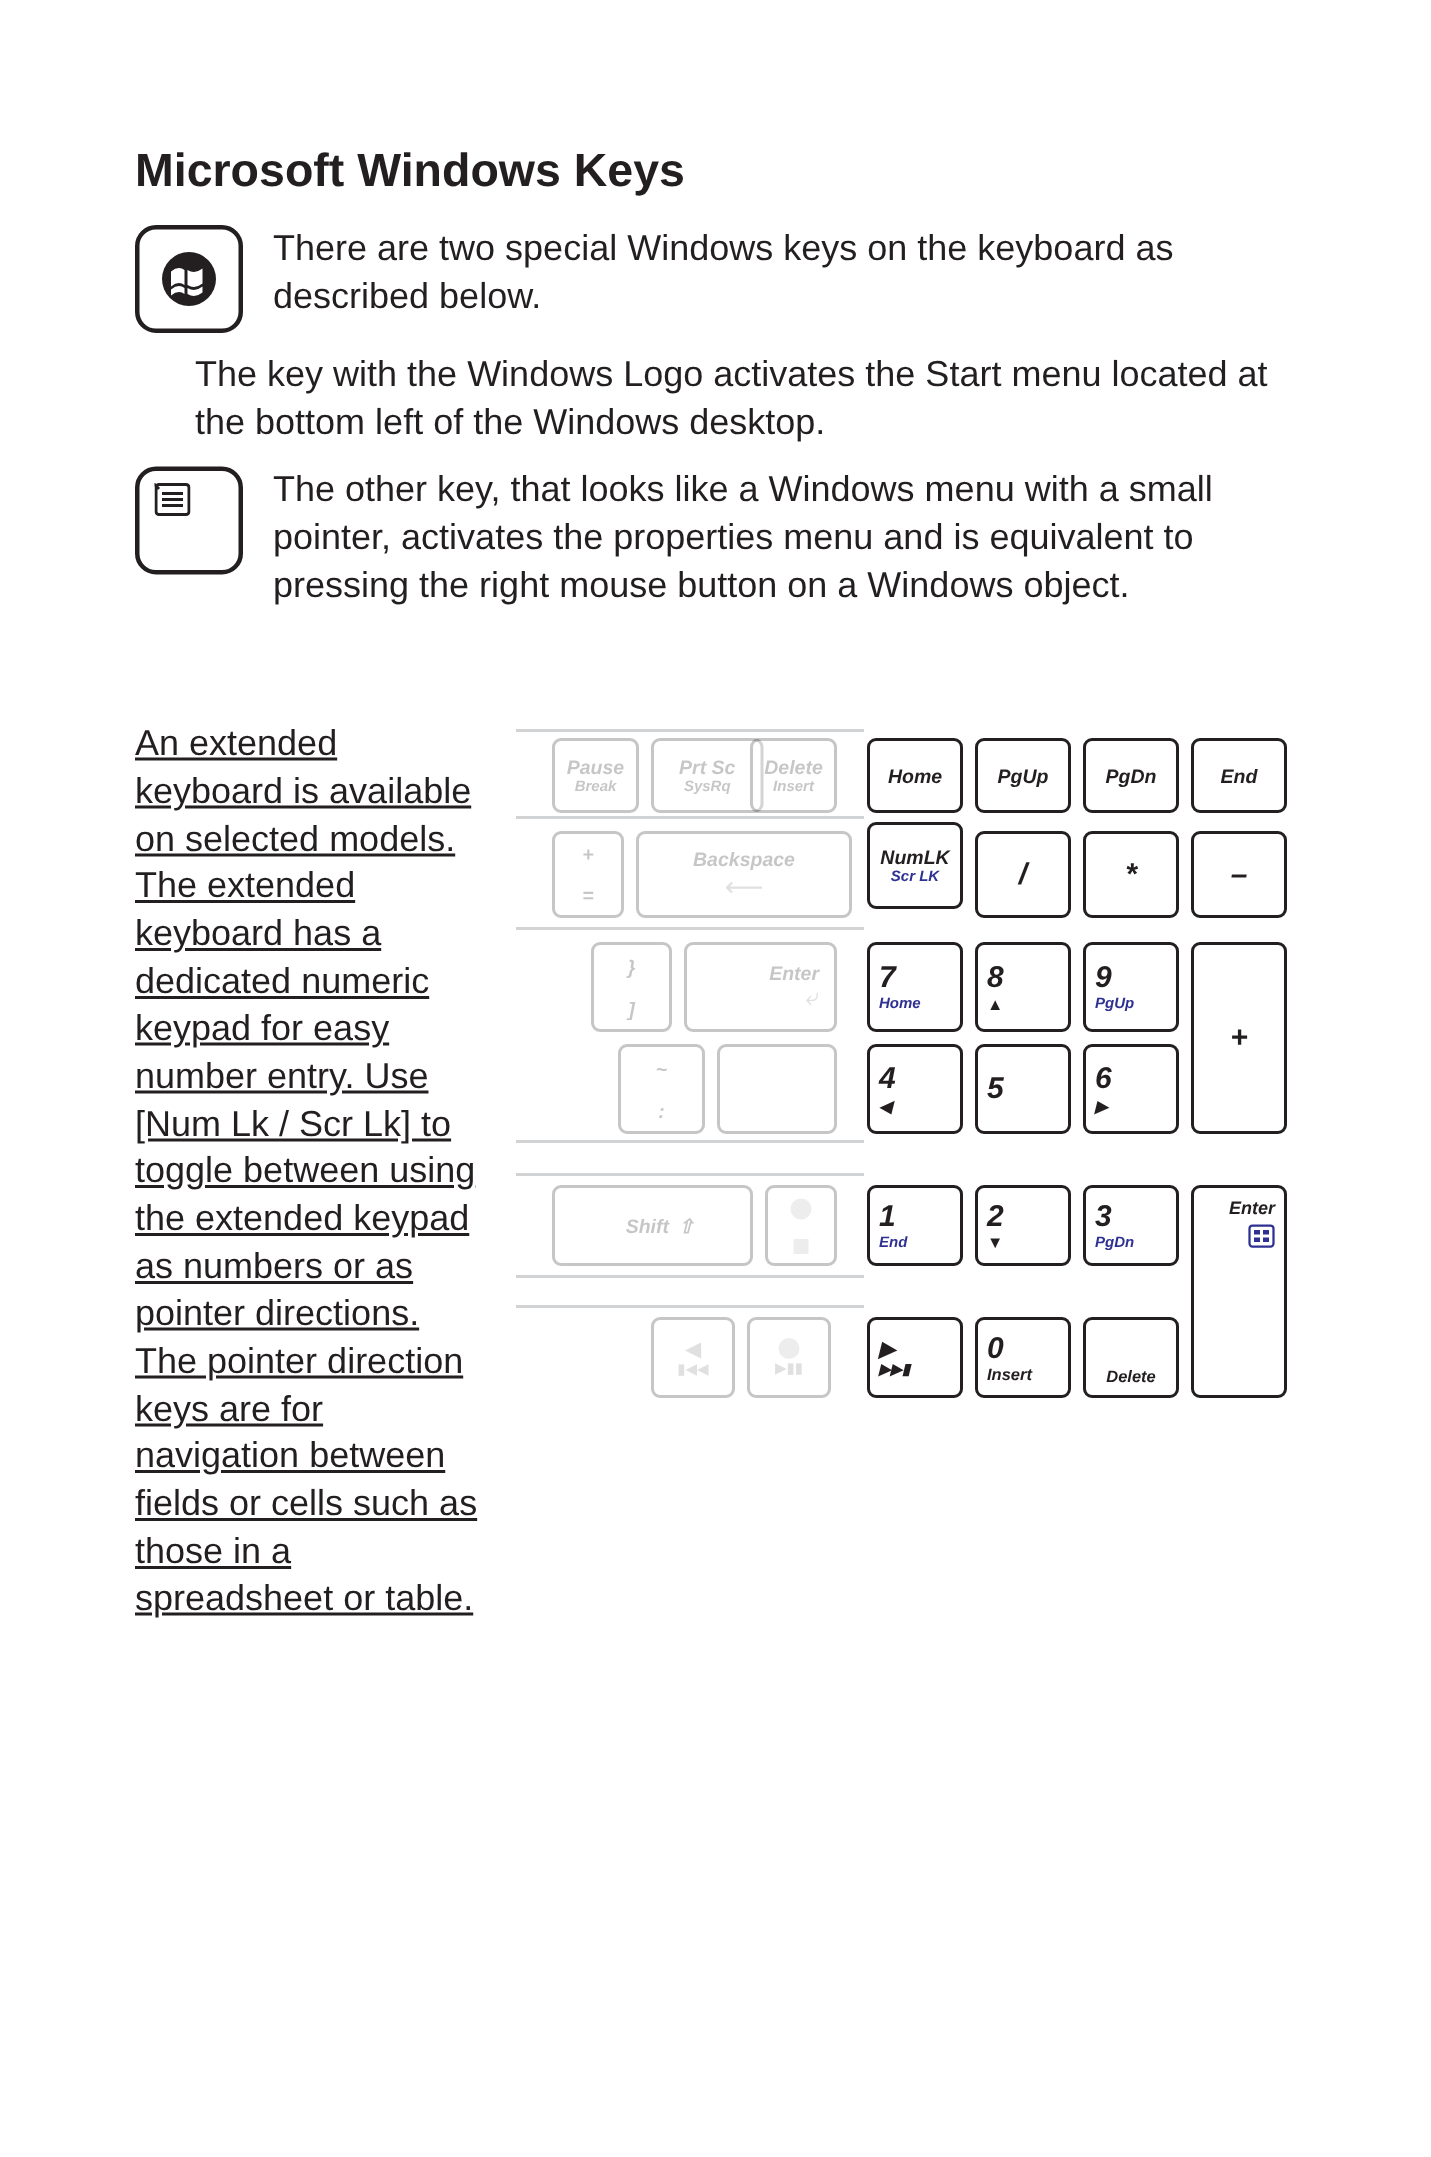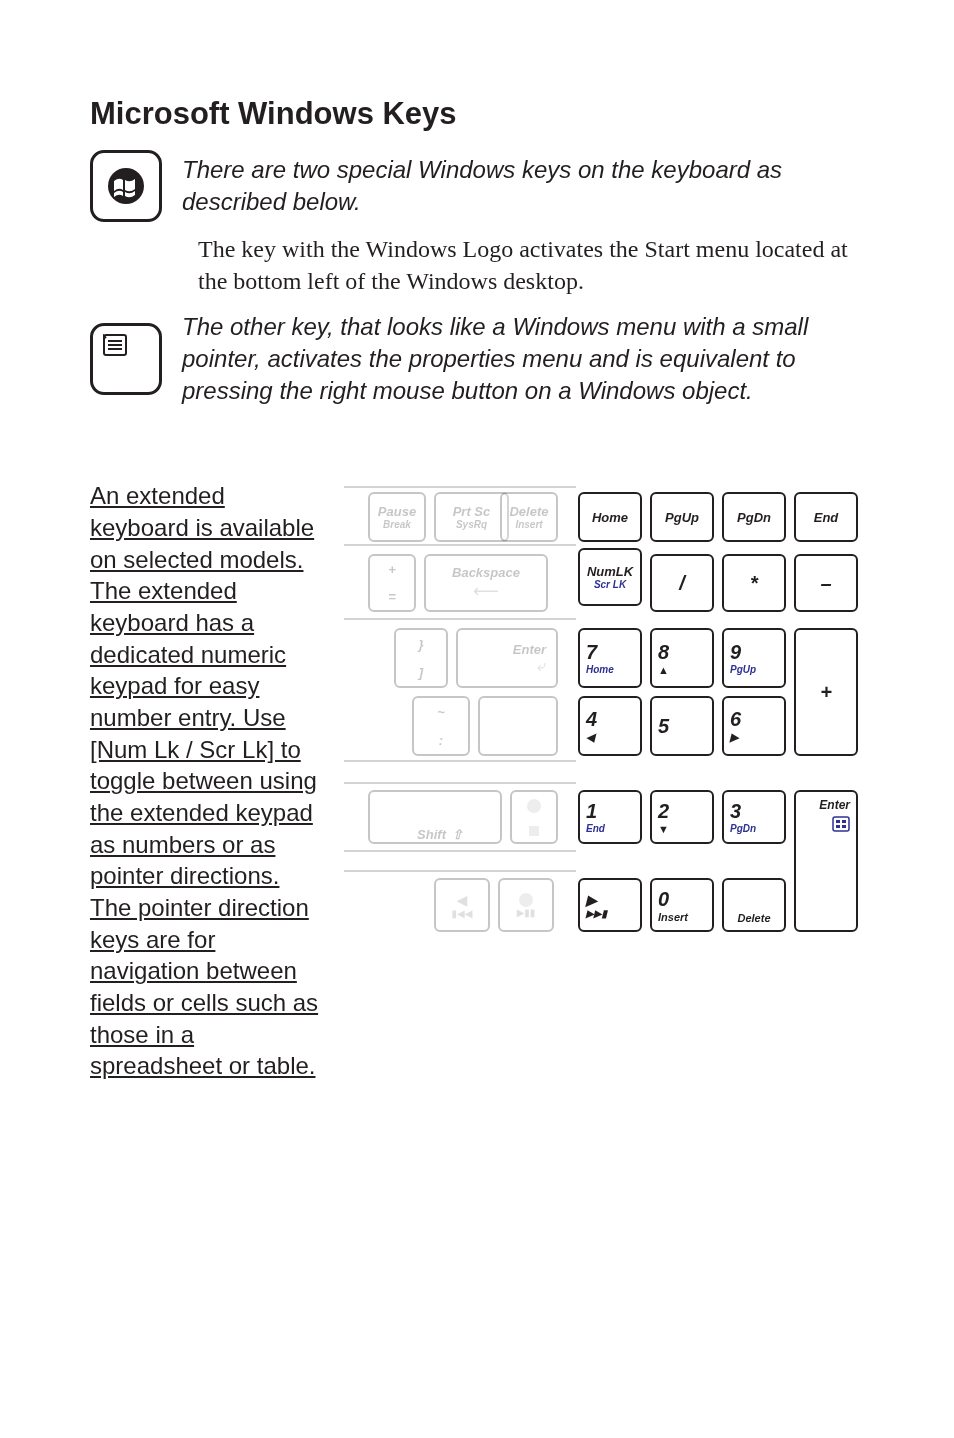--- a/index.html
+++ b/index.html
@@ -1,26 +1,26 @@
 <!DOCTYPE html>
 <html><head>
 <meta charset="utf-8">
 <style>
   * { box-sizing: border-box; margin: 0; padding: 0; }
   html, body { width: 954px; height: 1438px; font-family: "Segoe UI", "Myriad Pro", Arial, sans-serif; color: #231f20; background: #fff; }
   .page { position: relative; width: 100%; height: 100%; padding: 96px 90px 0 90px; }
 
   h2.section { font-size: 31px; font-weight: 700; margin-bottom: 18px; }
 
-  .block { display: flex; align-items: center; margin-bottom: 12px; font-style: italic; }
+  .block { display: flex; align-items: flex-start; margin-bottom: 12px; }
   .key-icon { width: 72px; height: 72px; border: 3px solid #231f20; border-radius: 14px; display: flex; align-items: center; justify-content: center; flex: 0 0 72px; margin-right: 20px; }
   .key-icon.plain { align-items: flex-start; justify-content: flex-start; padding: 8px 10px; }
 
   .body-text { font-size: 24px; line-height: 1.32; }
-  .para-indent { margin-left: 108px; font-family: Liberation Serif, serif; }
+  .para-indent { margin-left: 40px; }
   .mb14 { margin-bottom: 14px; }
 
   .ext-row { display: flex; align-items: flex-start; gap: 18px; margin-top: 2px; }
   .ext-text { flex: 1 1 auto; font-size: 24px; line-height: 1.32; text-decoration: underline; }
 
   .keypad-box { flex: 0 0 520px; }
 
   
   .footer { position: absolute; left: 90px; right: 90px; bottom: 60px; border-top: 1px solid #a7a9ac; padding-top: 10px; font-size: 16px; display: flex; justify-content: space-between; }
 
@@ -96,38 +96,38 @@
           <span class="main" style="font-size:10px">SysRq</span>
         </div>
         <div class="kp grey" style="left:156px;top:12px;width:58px;height:50px">
           <span class="main">Delete</span>
           <span class="main" style="font-size:10px">Insert</span>
         </div>
         <div class="kp grey" style="left:24px;top:74px;width:48px;height:58px;justify-content:space-around">
           <span class="main">+</span>
           <span class="main">=</span>
         </div>
-        <div class="kp grey" style="left:80px;top:74px;width:124px;height:58px">
+        <div class="kp grey" style="left:80px;top:74px;width:144px;height:58px">
           <span class="main">Backspace</span>
           <span style="font-size:18px;color:#888">⟵</span>
         </div>
         <div class="kp grey" style="left:50px;top:148px;width:54px;height:60px;justify-content:space-around">
           <span class="main">}</span>
           <span class="main">]</span>
         </div>
         <div class="kp grey" style="left:112px;top:148px;width:102px;height:60px;align-items:flex-end;padding-right:10px">
           <span class="main">Enter</span>
           <span style="font-size:16px;color:#888">⤶</span>
         </div>
         <div class="kp grey" style="left:68px;top:216px;width:58px;height:60px;justify-content:space-around">
           <span class="main">~</span>
           <span class="main">:</span>
         </div>
         <div class="kp grey" style="left:134px;top:216px;width:80px;height:60px"></div>
-        <div class="kp grey" style="left:24px;top:310px;width:134px;height:54px;align-items:flex-end;padding-left:10px;flex-direction:row;gap:6px">
+        <div class="kp grey" style="left:24px;top:310px;width:134px;height:54px;align-items:center;padding-left:10px;flex-direction:row;gap:6px">
           <span class="main">Shift</span>
             <span class="main">⇧</span>
         </div>
         <div class="kp grey" style="left:166px;top:310px;width:48px;height:54px;justify-content:space-around">
           <span style="width:14px;height:14px;border-radius:50%;background:#bbb;display:block"></span>
           <span style="width:10px;height:10px;background:#bbb;display:block"></span>
         </div>
         <div class="kp grey" style="left:90px;top:398px;width:56px;height:54px">
           <span style="color:#888;font-size:14px">◀</span>
           <span style="color:#888;font-size:10px">▮◀◀</span>

